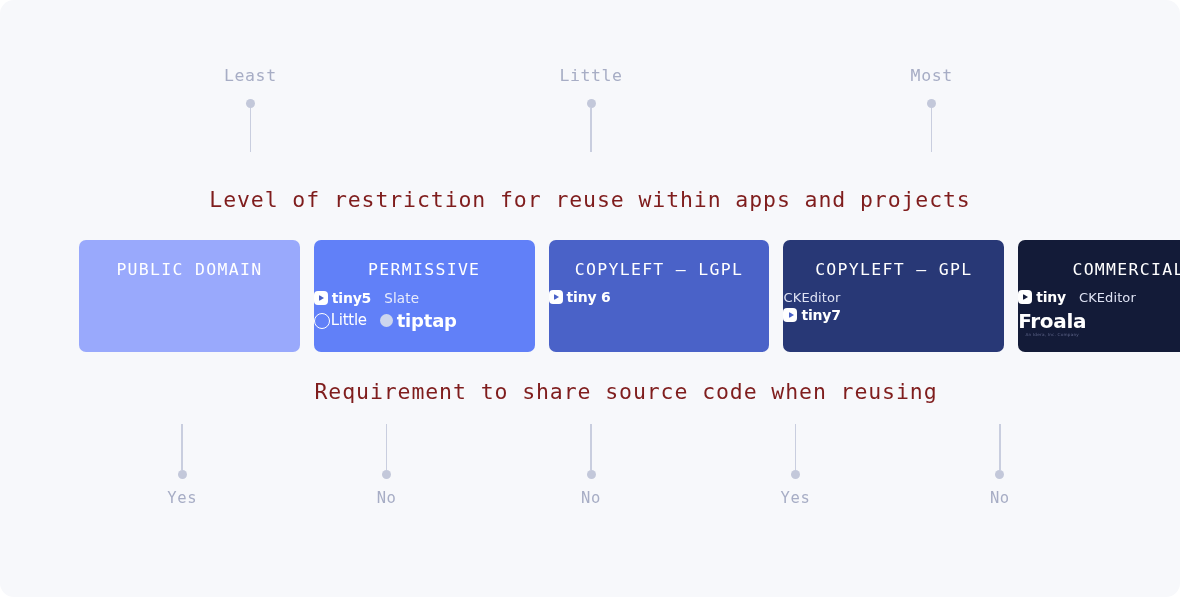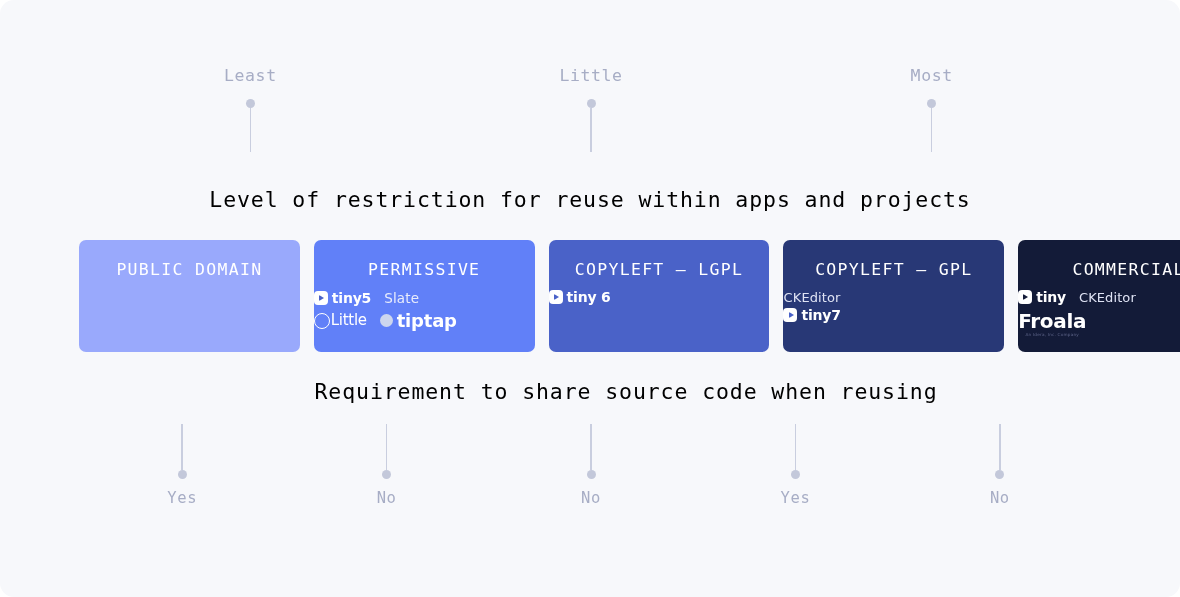--- a/index.html
+++ b/index.html
@@ -68,21 +68,21 @@
   
   .scale-bottom .pin { margin-bottom: 12px; }
   .scale-bottom .pin-line { height: 46px; }
 
   
   .heading {
     position: absolute;
     left: 0;
     width: 1180px;
     text-align: center;
-    color: #000000;
+    color: #7f1d1d;
     font-size: 21.5px;
     letter-spacing: 0.9px;
     white-space: nowrap;
   }
   .heading-top { top: 187px; }
   .heading-bottom { top: 379px; margin-left: 36px; }
 
   
   .spectrum {
     position: absolute;

